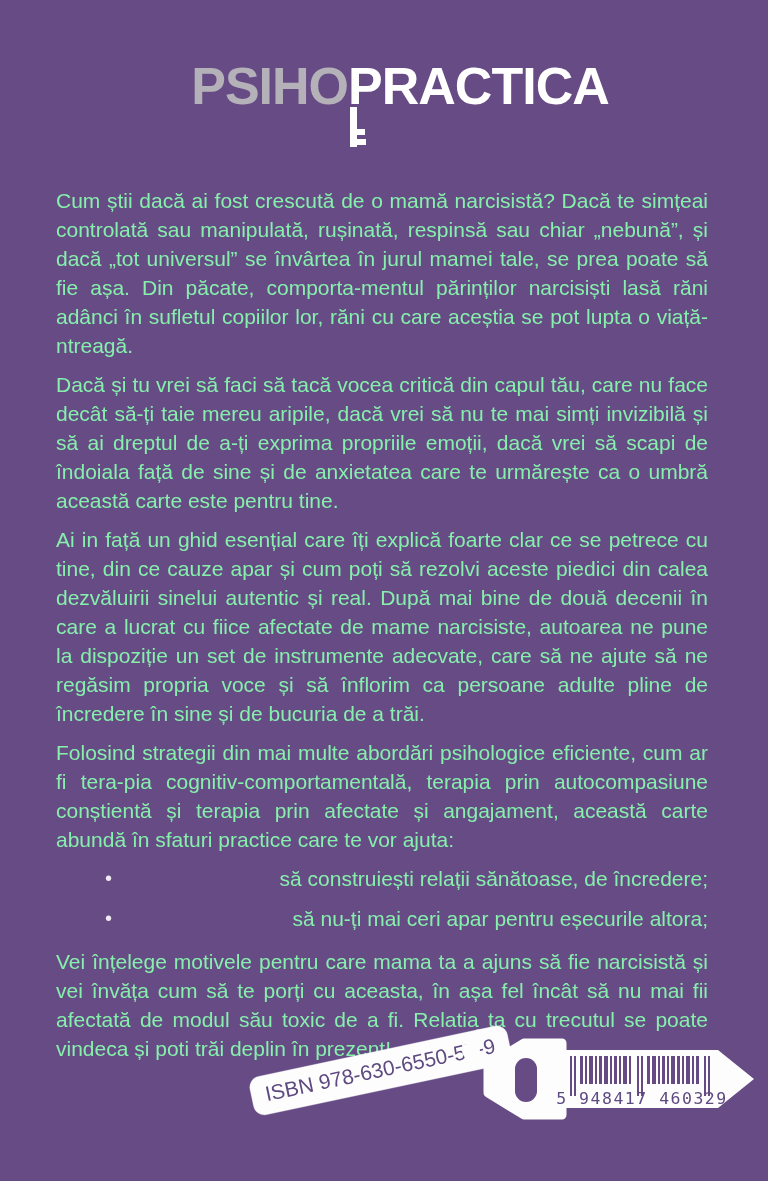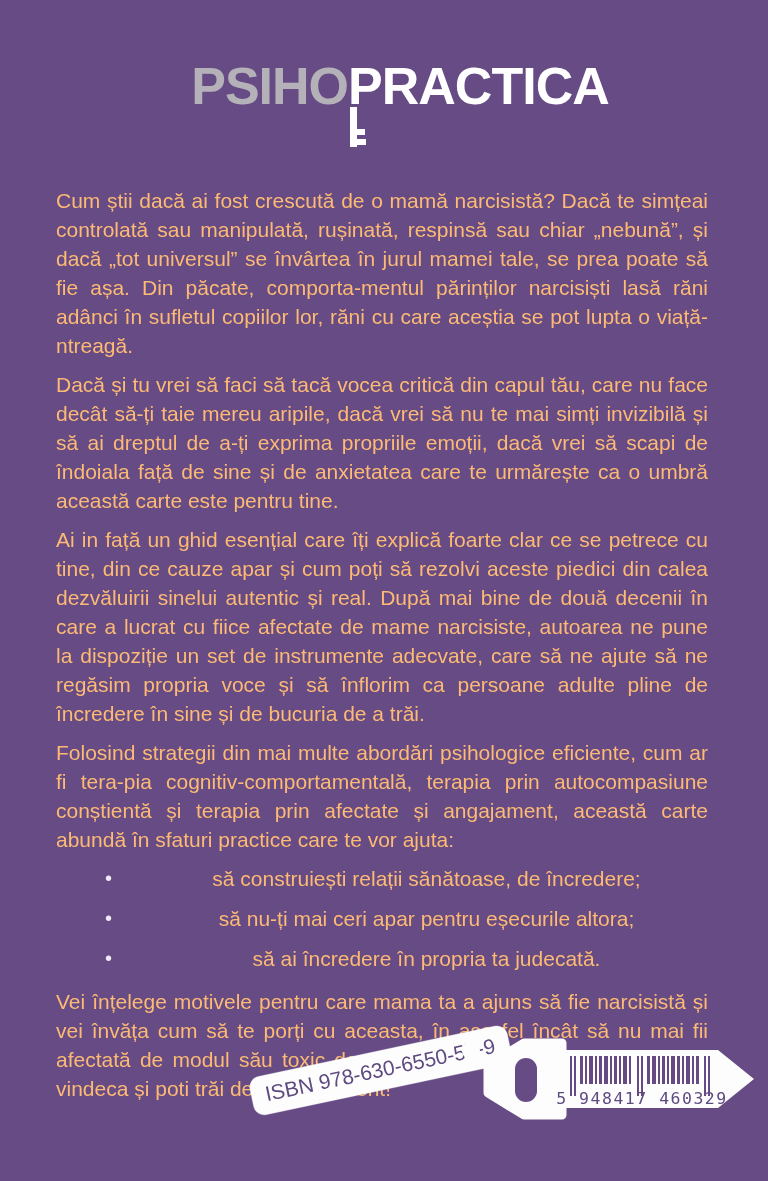--- a/index.html
+++ b/index.html
@@ -26,33 +26,33 @@
   .logo .logo-gray { color:#b4b2b8; }
   .logo .logo-white { color:#ffffff; position:relative; display:inline-block; }
   .key-pendant {
     position:absolute; left:2px; top:47px;
     width:20px; height:48px;
   }
 
   
   .text {
     position:absolute; left:56px; top:186px; width:652px;
-    color:#fdba74;
+    color:#86efac;
     font-size:21px;
     line-height:29px;
     text-align:justify;
   }
   .text p { margin:0 0 10px 0; }
   .text p.closing { margin-top:14px; }
   .benefits { list-style:none; margin:6px 0 12px 0; padding:0; }
   .benefits li {
     position:relative;
     padding-left:89px;
     margin-bottom:11px;
-    text-align:center;
+    text-align:right;
   }
   .benefits li::before {
     content:"\2022";
     position:absolute; left:49px; top:0;
     color:#efeaf5;
     font-size:20px;
   }
 
   
   .isbn-tag {
@@ -91,21 +91,20 @@
   </div>
 
   <div class="text">
     <p>Cum știi dacă ai fost crescută de o mamă narcisistă? Dacă te simțeai controlată sau manipulată, rușinată, respinsă sau chiar „nebună”, și dacă „tot universul” se învârtea în jurul mamei tale, se prea poate să fie așa. Din păcate, comporta-mentul părinților narcisiști lasă răni adânci în sufletul copiilor lor, răni cu care aceștia se pot lupta o viață-ntreagă.</p>
     <p>Dacă și tu vrei să faci să tacă vocea critică din capul tău, care nu face decât să-ți taie mereu aripile, dacă vrei să nu te mai simți invizibilă și să ai dreptul de a-ți exprima propriile emoții, dacă vrei să scapi de îndoiala față de sine și de anxietatea care te urmărește ca o umbră această carte este pentru tine.</p>
     <p>Ai in față un ghid esențial care îți explică foarte clar ce se petrece cu tine, din ce cauze apar și cum poți să rezolvi aceste piedici din calea dezvăluirii sinelui autentic și real. După mai bine de două decenii în care a lucrat cu fiice afectate de mame narcisiste, autoarea ne pune la dispoziție un set de instrumente adecvate, care să ne ajute să ne regăsim propria voce și să înflorim ca persoane adulte pline de încredere în sine și de bucuria de a trăi.</p>
     <p>Folosind strategii din mai multe abordări psihologice eficiente, cum ar fi tera-pia cognitiv-comportamentală, terapia prin autocompasiune conștientă și terapia prin afectate și angajament, această carte abundă în sfaturi practice care te vor ajuta:</p>
     <ul class="benefits">
       <li>să construiești relații sănătoase, de încredere;</li>
       <li>să nu-ți mai ceri apar pentru eșecurile altora;</li>
-      <li>să ai încredere în propria ta judecată.</li>
     </ul>
     <p class="closing">Vei înțelege motivele pentru care mama ta a ajuns să fie narcisistă și vei învăța cum să te porți cu aceasta, în așa fel încât să nu mai fii afectată de modul său toxic de a fi. Relatia ta cu trecutul se poate vindeca și poti trăi deplin în prezent!</p>
   </div>
 
   <div class="isbn-tag">
     <span>ISBN 978-630-6550-57-9</span>
   </div>
 
   <svg class="barcode-key" width="310" height="128" viewBox="0 0 310 128">
 

